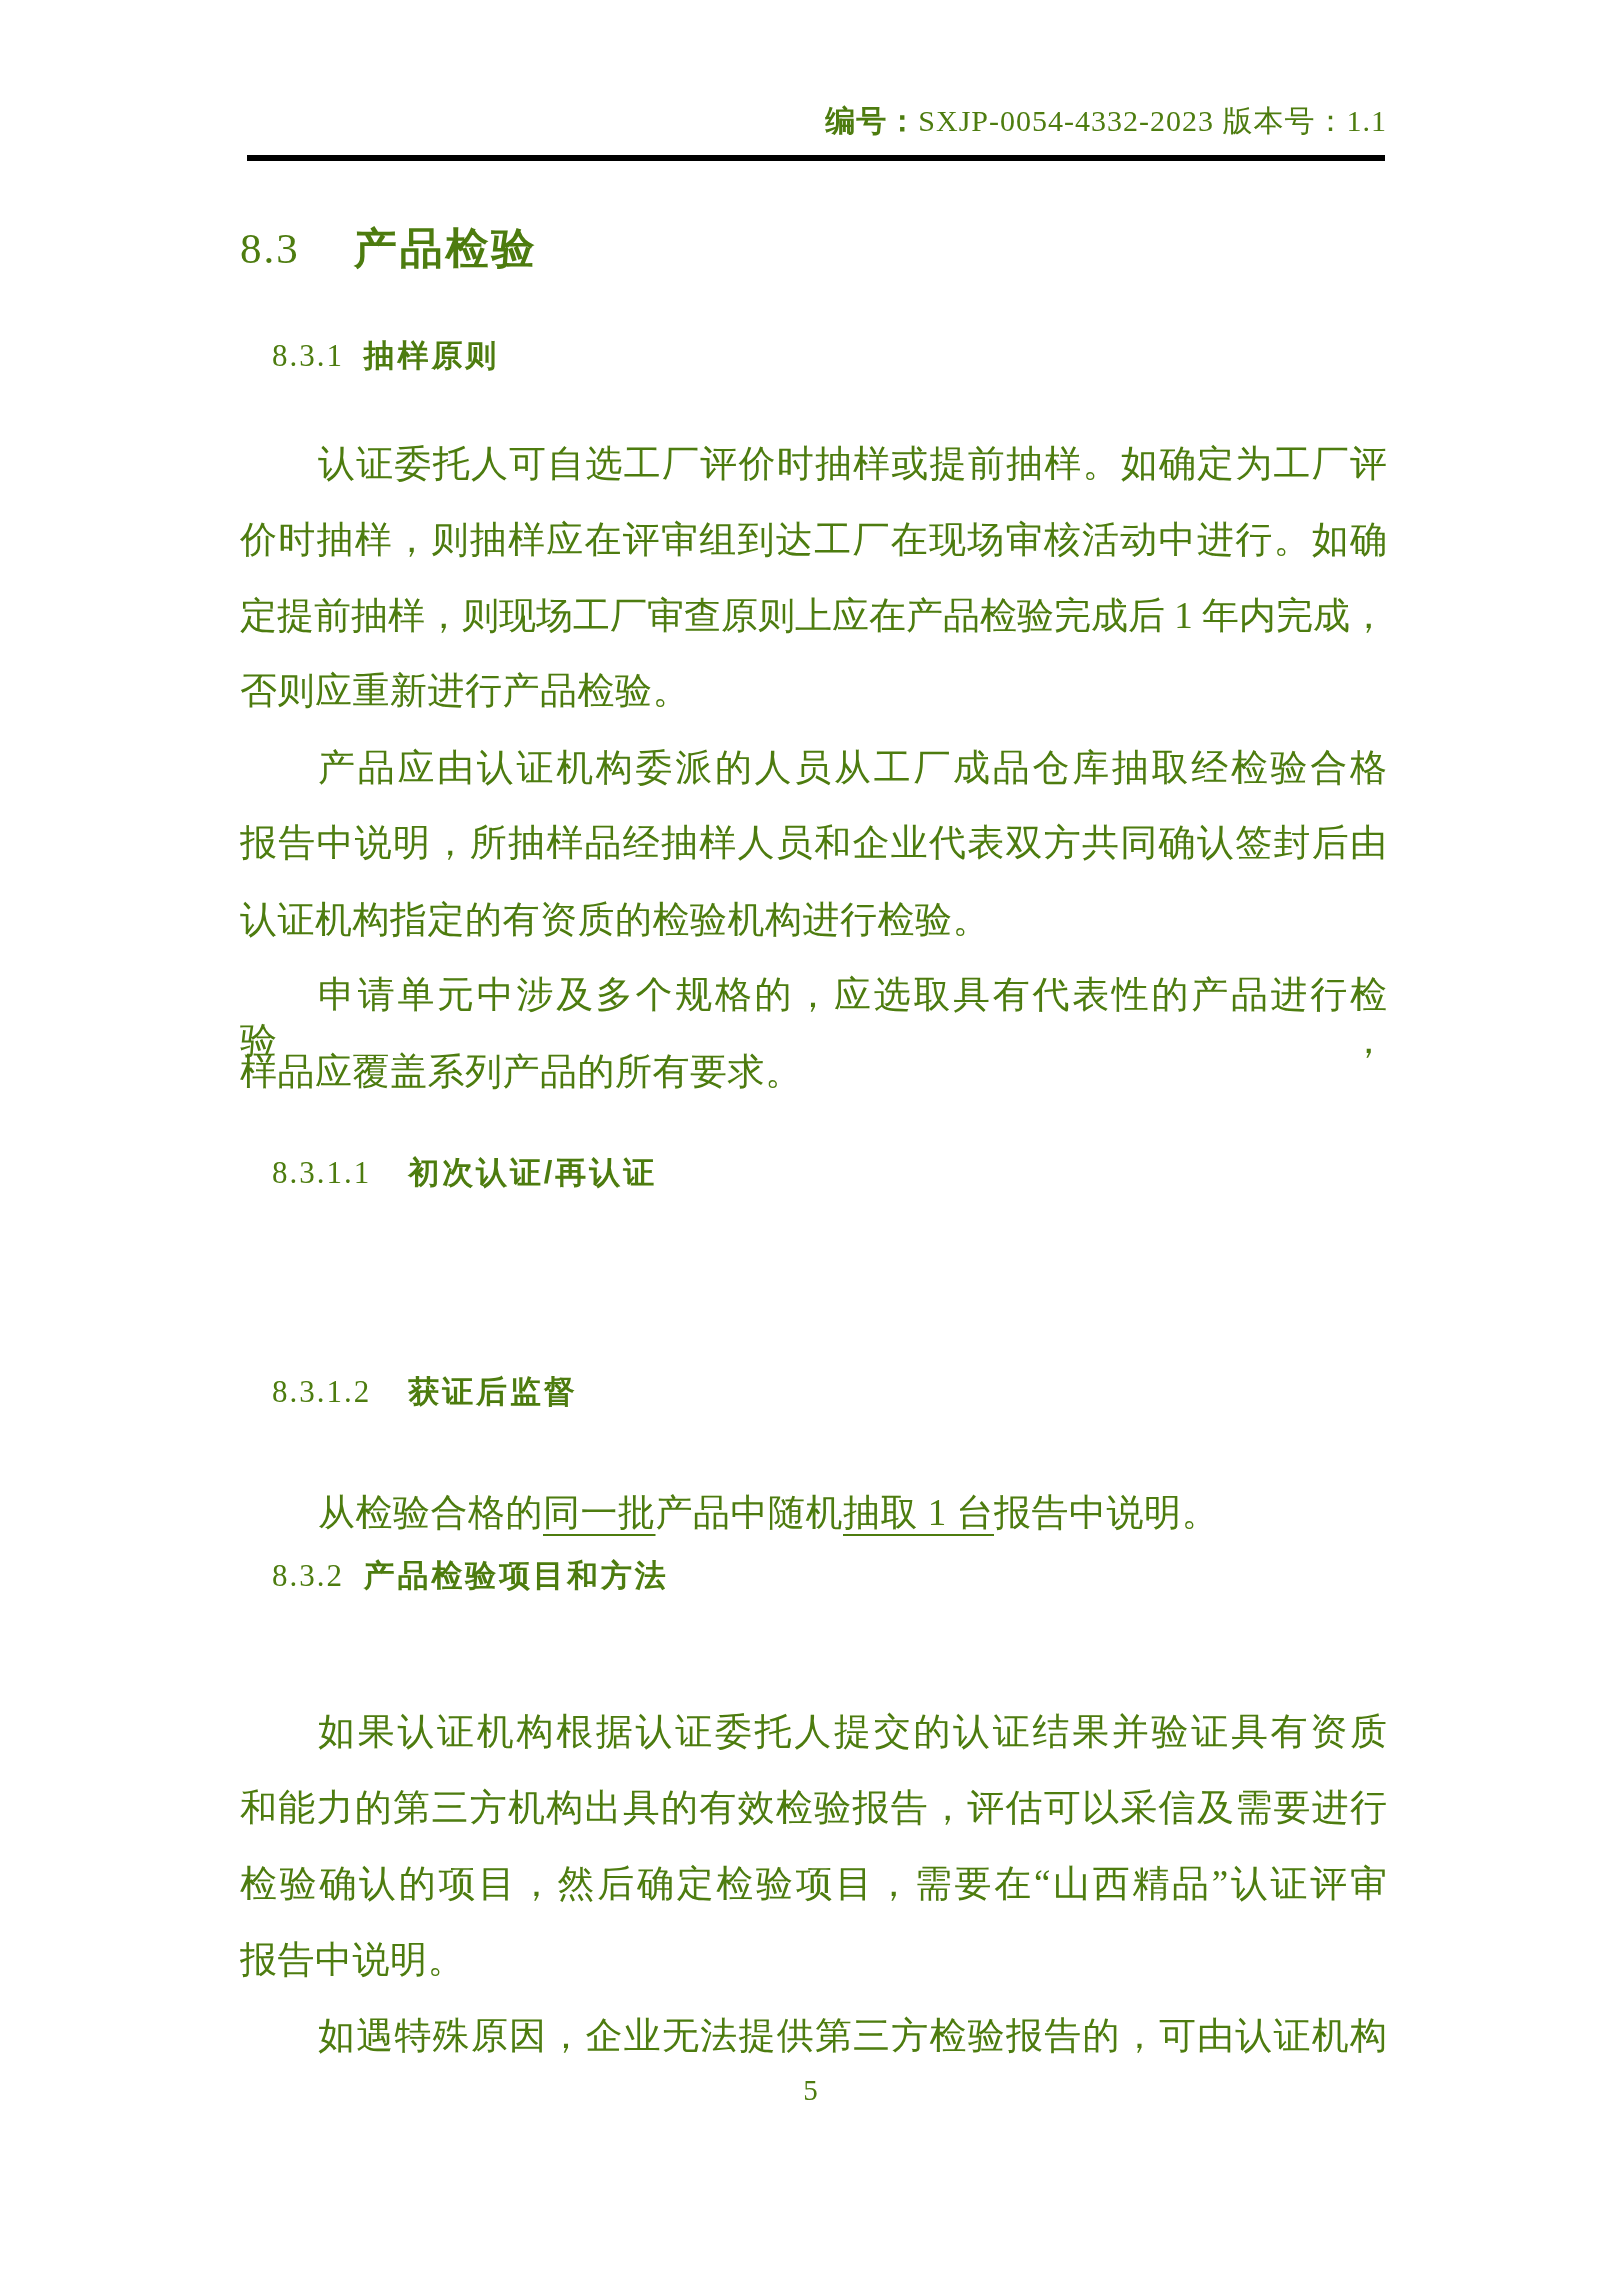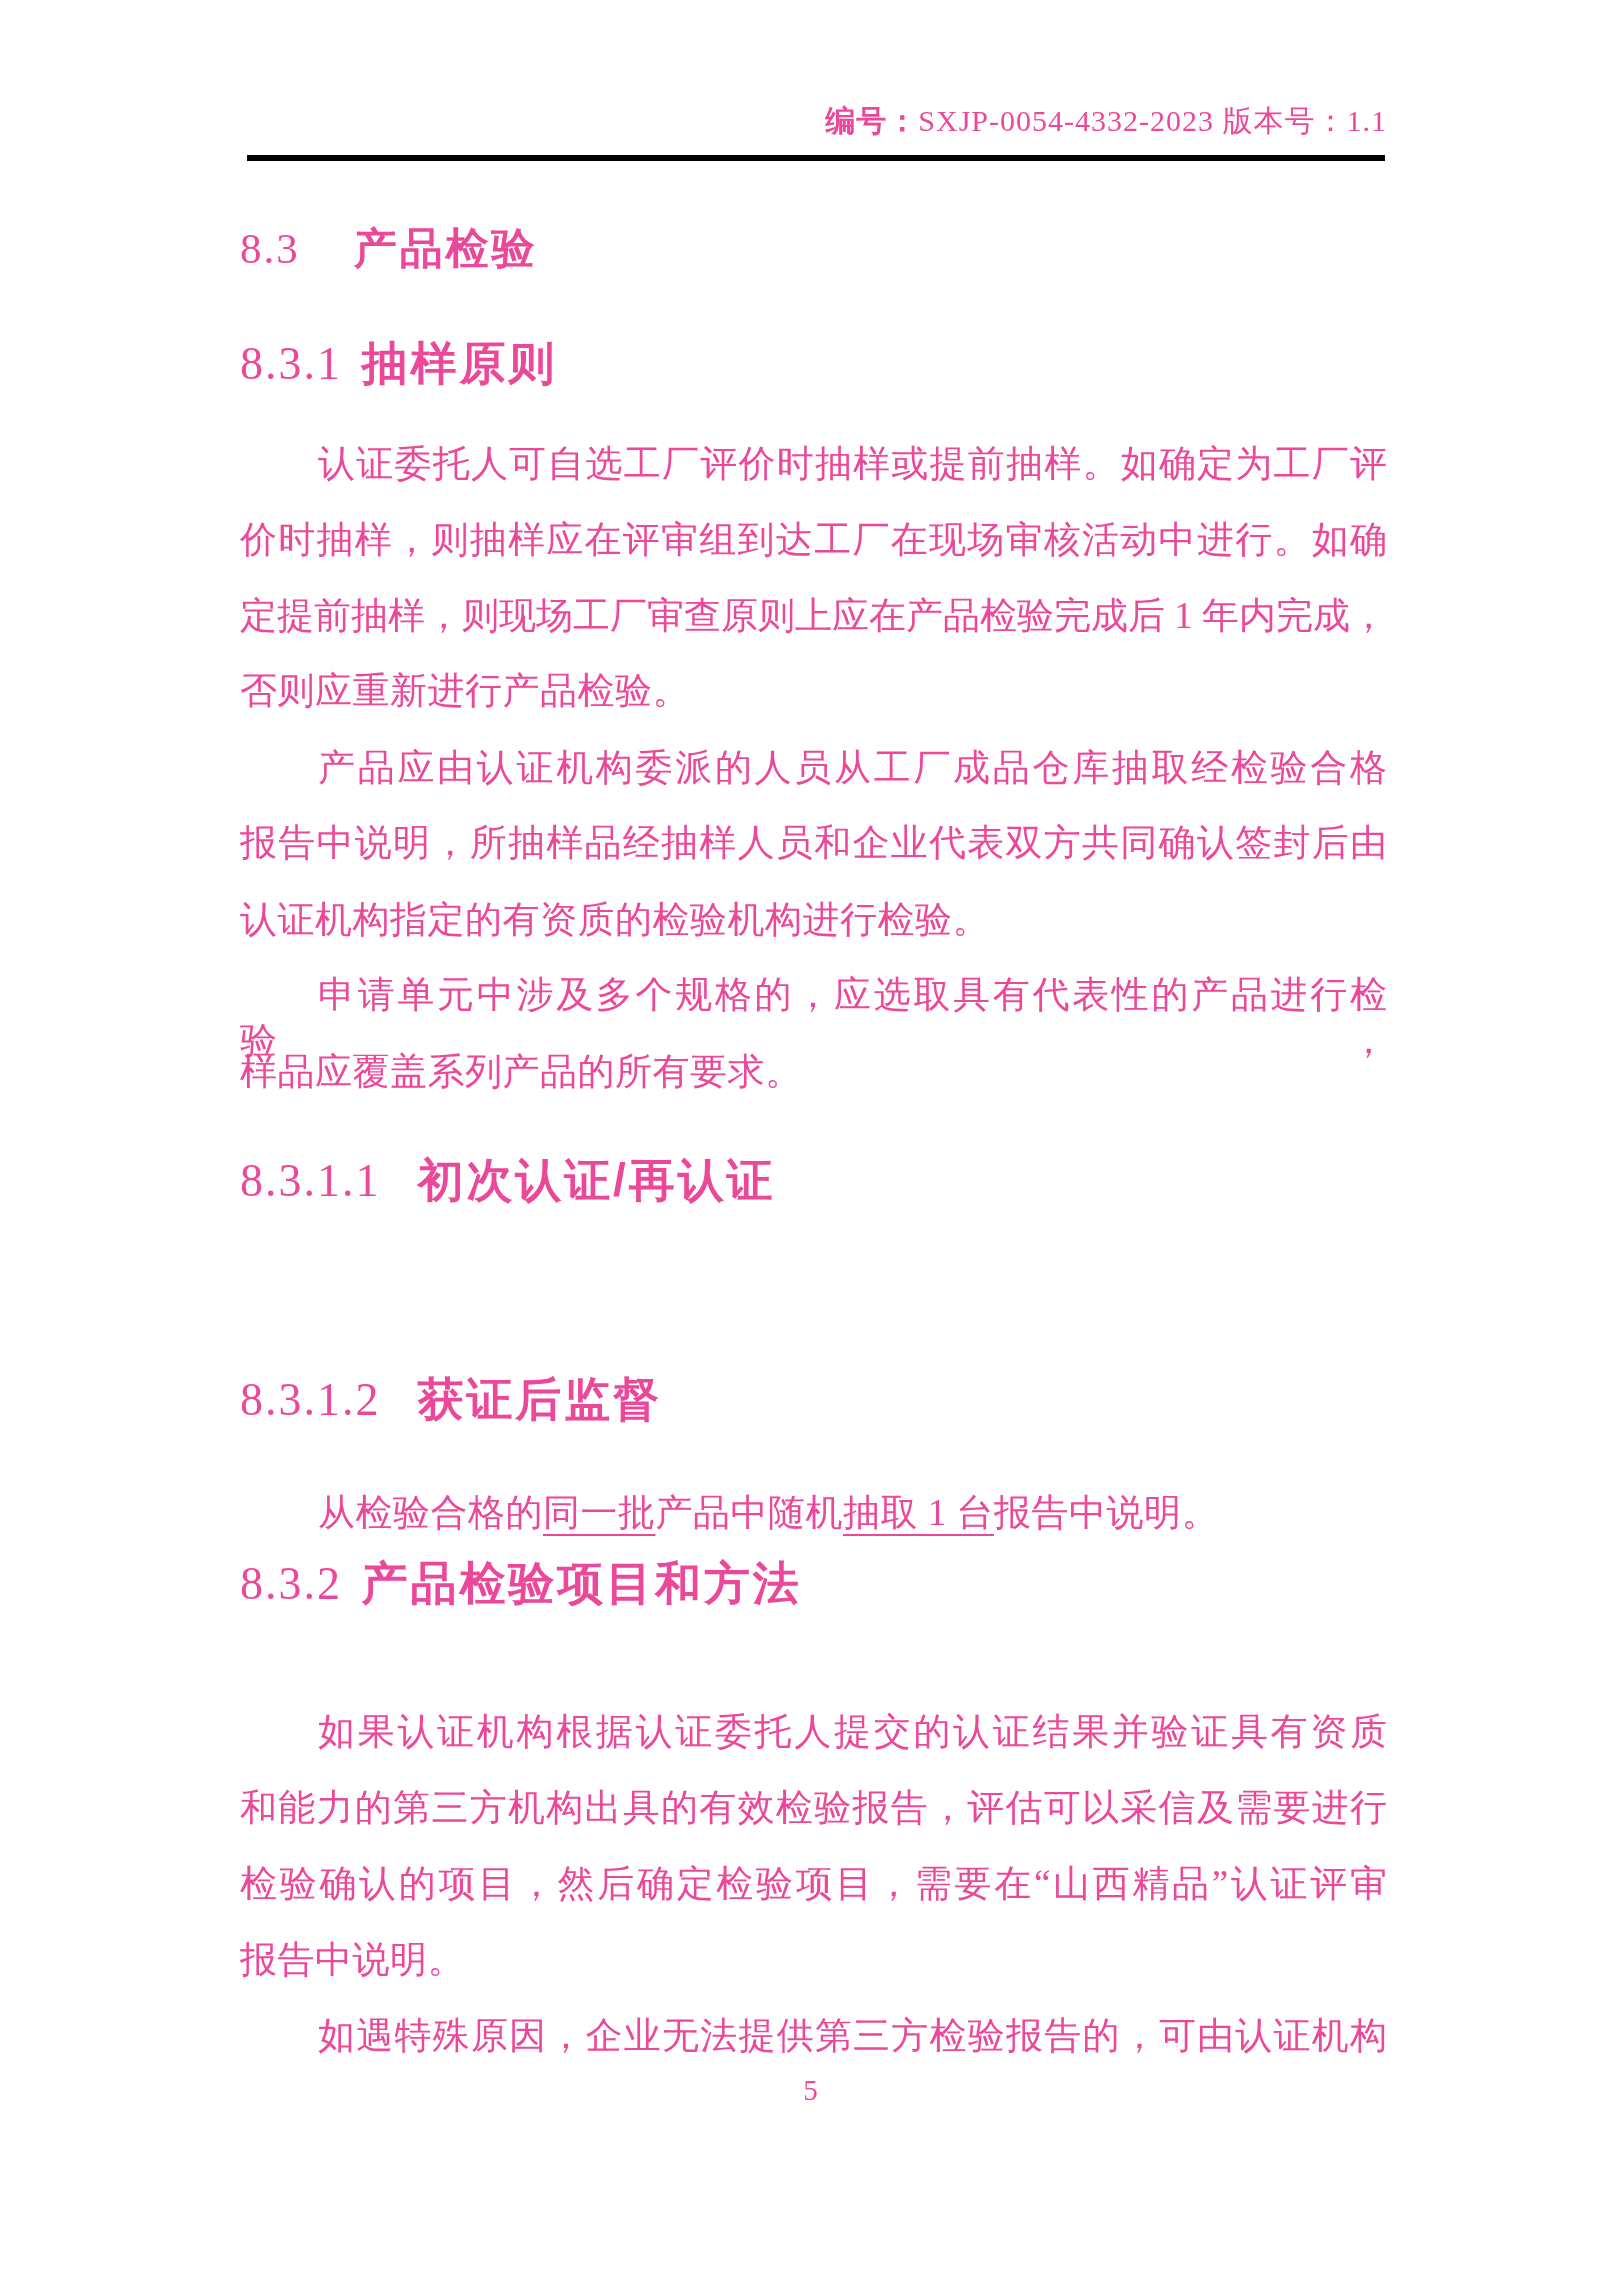--- a/index.html
+++ b/index.html
@@ -1,21 +1,21 @@
 <!DOCTYPE html>
 <html><head>
 <meta charset="utf-8">
 <style>
   html,body{margin:0;padding:0;background:#ffffff;}
   .page{
     position:relative;
     width:1621px;
     height:2293px;
     background:#ffffff;
-    color:#ec4899;
+    color:#4d7c0f;
     font-family:"Liberation Serif","DejaVu Serif",serif;
     overflow:hidden;
   }
   .abs{position:absolute;}
   
   .doc-header{
     left:240px; top:106px; width:1147px;
     text-align:right;
     font-size:30px; line-height:1;
     letter-spacing:1px;
@@ -39,21 +39,21 @@
     font-family:"Liberation Serif","DejaVu Serif",serif;
     font-weight:400;
     letter-spacing:2px;
   }
   .heading .ttl{
     font-family:"Liberation Sans","DejaVu Sans",sans-serif;
     font-weight:700;
     letter-spacing:2.9px;
   }
   .h-lvl1{font-size:43px;}
-  .h-lvl2{font-size:46px;}
+  .h-lvl2{font-size:31px;margin-left:32px;}
   .gap-wide{margin-left:54px;}
   .gap-med{margin-left:37px;}
   .gap-sm{margin-left:19.6px;}
   
   .line{
     left:240px; width:1147px;
     font-size:37px; line-height:1.25;
     letter-spacing:0.5px;
     white-space:nowrap;
   }

